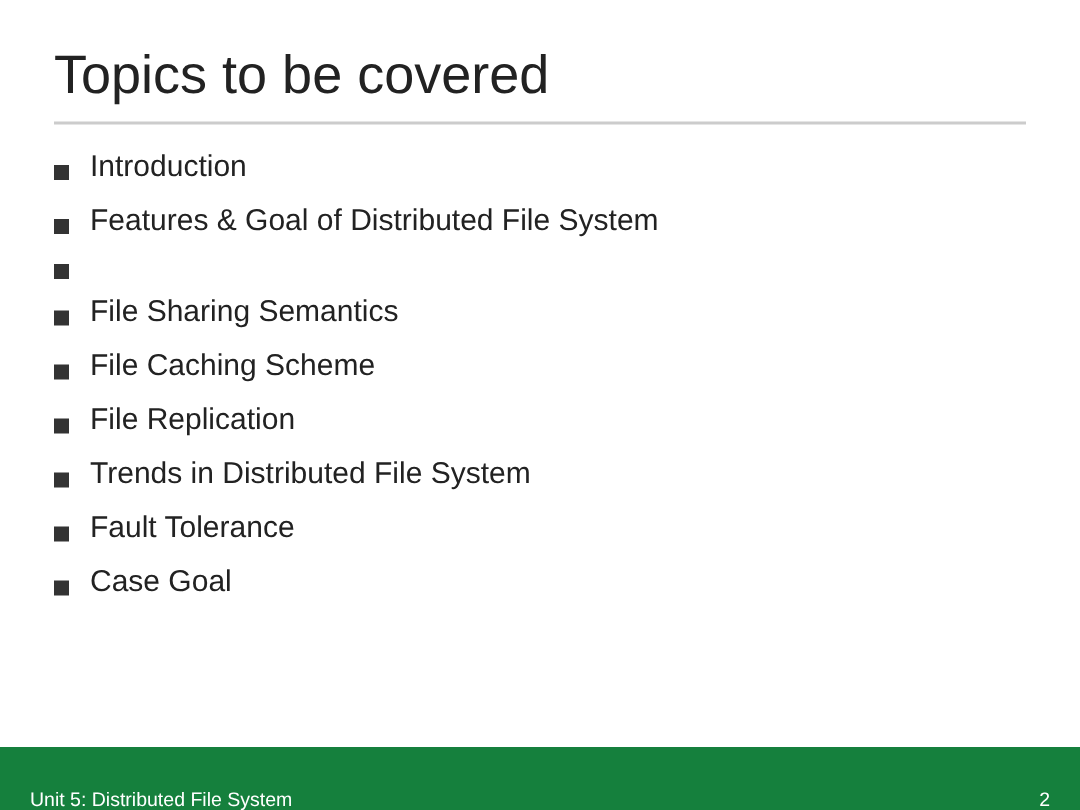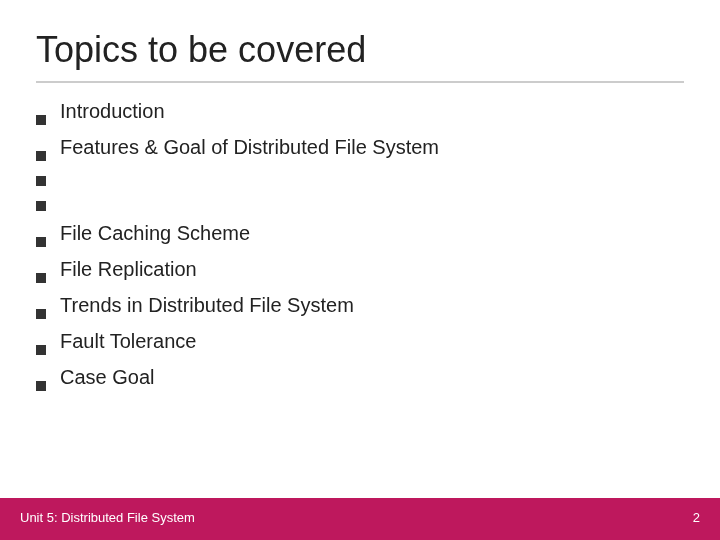--- a/index.html
+++ b/index.html
@@ -42,21 +42,21 @@
     }
 
     .bullet-list {
       list-style: none;
       padding: 0;
       flex: 1;
     }
 
     .bullet-list li {
       display: flex;
-      align-items: flex-end;
+      align-items: center;
       font-size: 20px;
       color: #222222;
       margin-bottom: 8px;
       line-height: 1.4;
     }
 
     .bullet-icon {
       display: inline-block;
       width: 10px;
       height: 10px;
@@ -65,25 +65,25 @@
       margin-top: 7px;
       flex-shrink: 0;
     }
 
     .footer {
       position: absolute;
       bottom: 0;
       left: 0;
       right: 0;
       height: 42px;
-      background: #be185d;
+      background: #15803d;
       display: flex;
-      align-items: flex-start;
+      align-items: flex-end;
       justify-content: space-between;
-      padding: 12px 20px;
+      padding: 0 20px;
     }
 
     .footer-left {
       color: #ffffff;
       font-size: 13px;
     }
 
     .footer-center {
       color: #ffffff;
       font-size: 13px;
@@ -107,20 +107,21 @@
       </li>
       <li>
         <span class="bullet-icon"></span>
         <span>Features &amp; Goal of Distributed File System</span>
       </li>
       <li>
         <span class="bullet-icon"></span>
       </li>
       <li>
         <span class="bullet-icon"></span>
+        <span>File Sharing Semantics</span>
       </li>
       <li>
         <span class="bullet-icon"></span>
         <span>File Caching Scheme</span>
       </li>
       <li>
         <span class="bullet-icon"></span>
         <span>File Replication</span>
       </li>
       <li>

